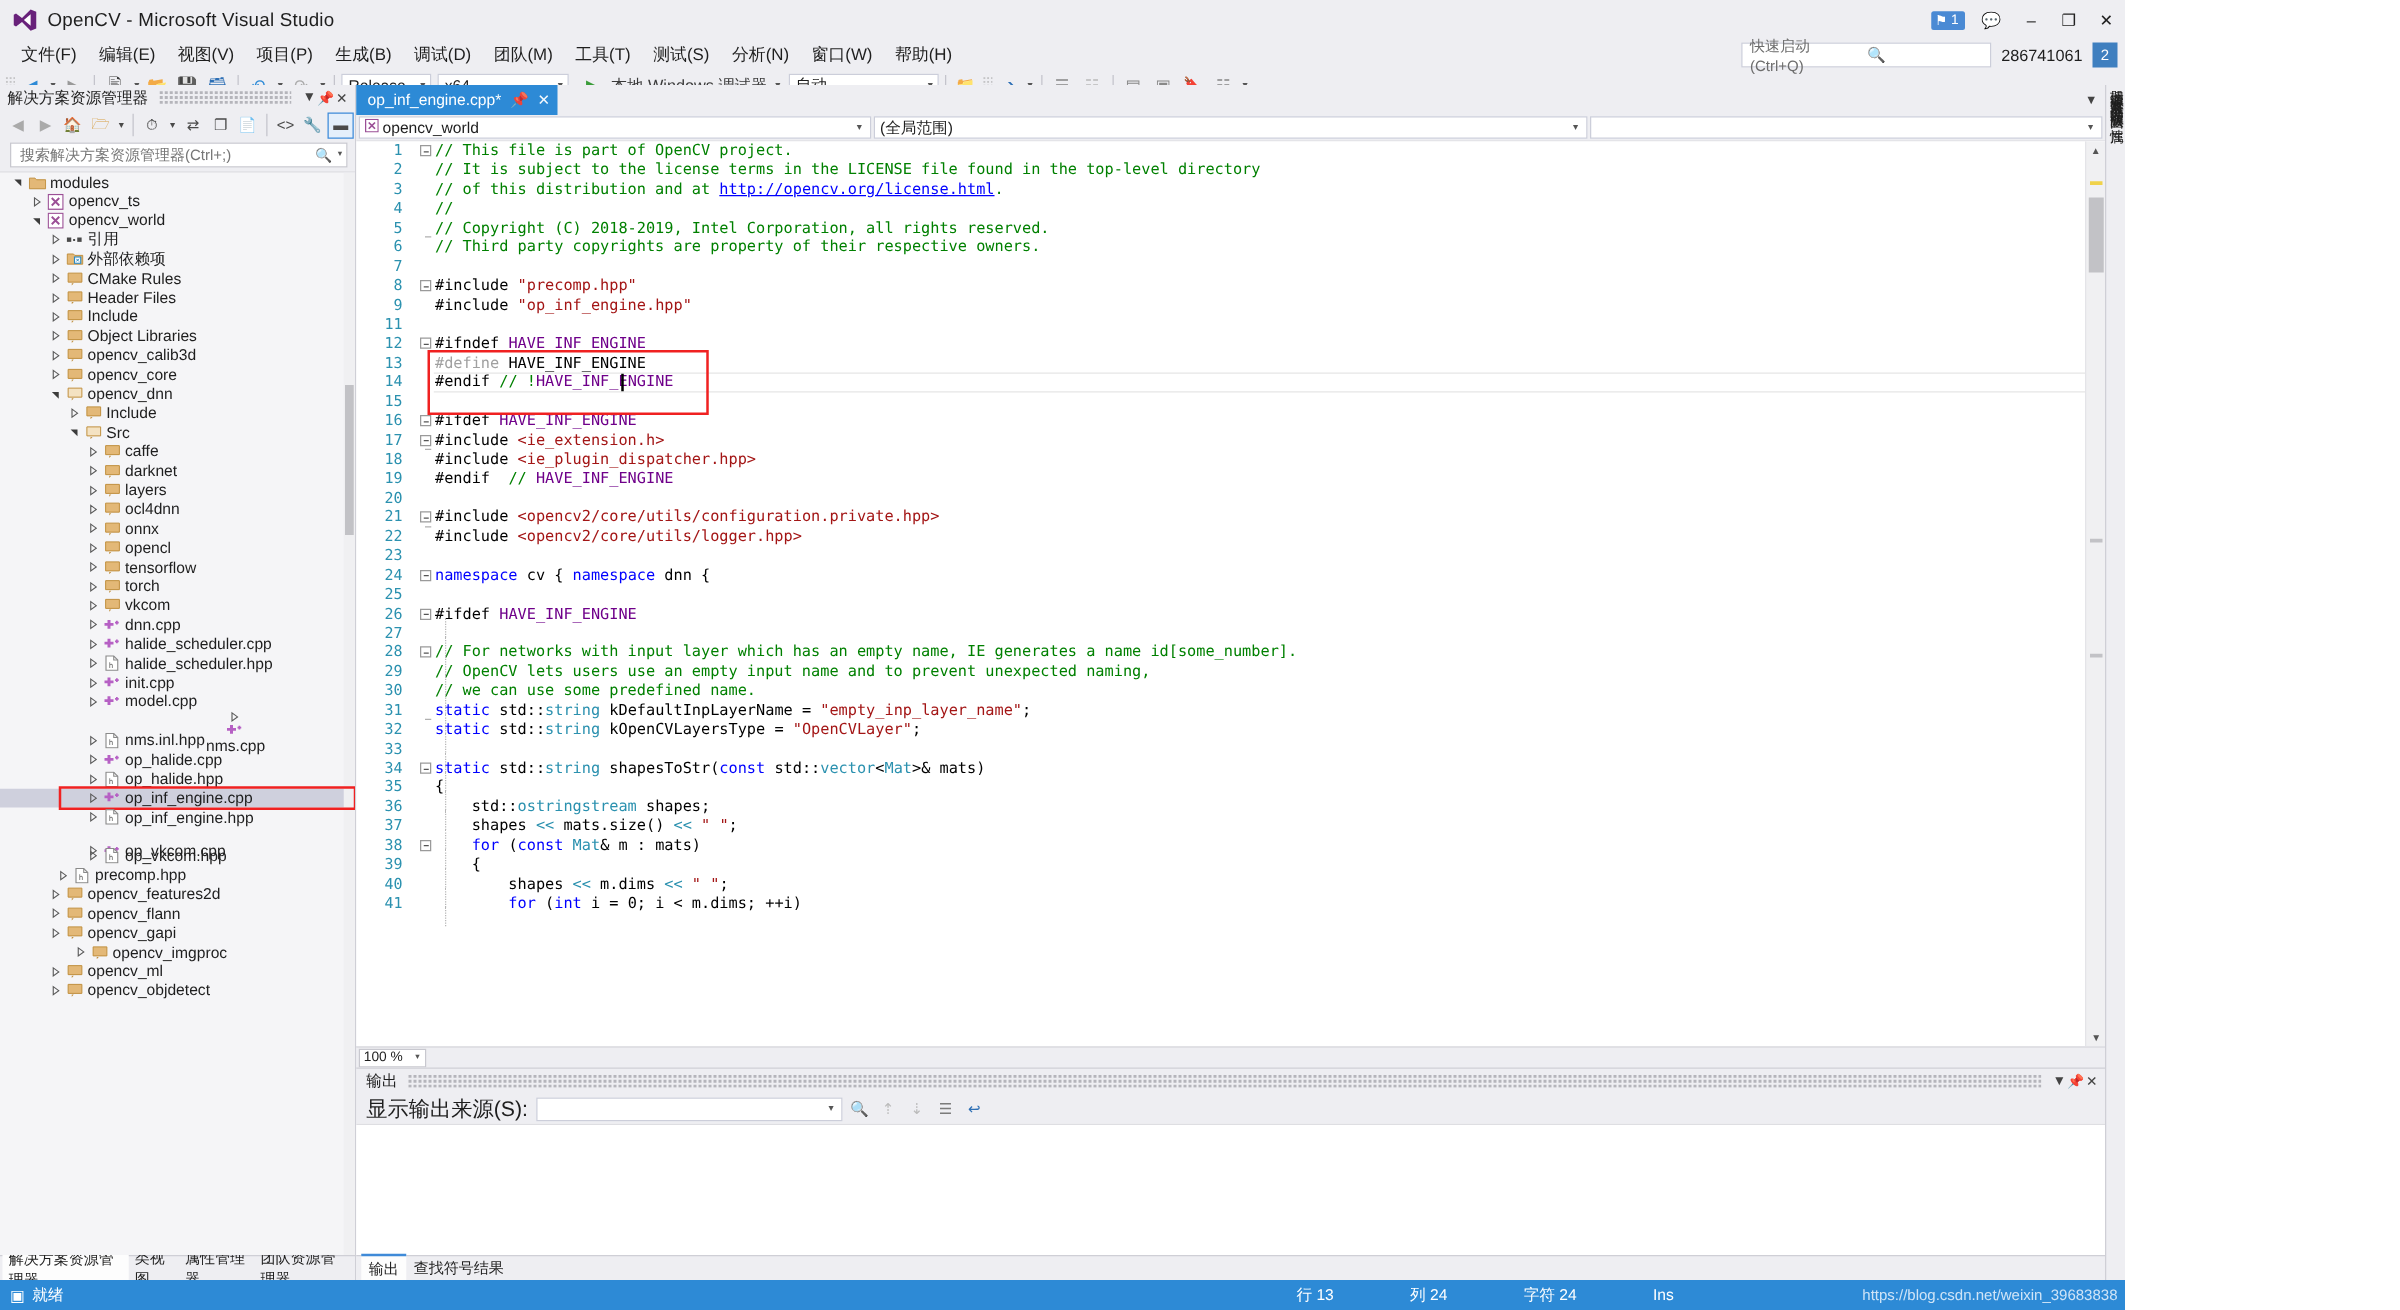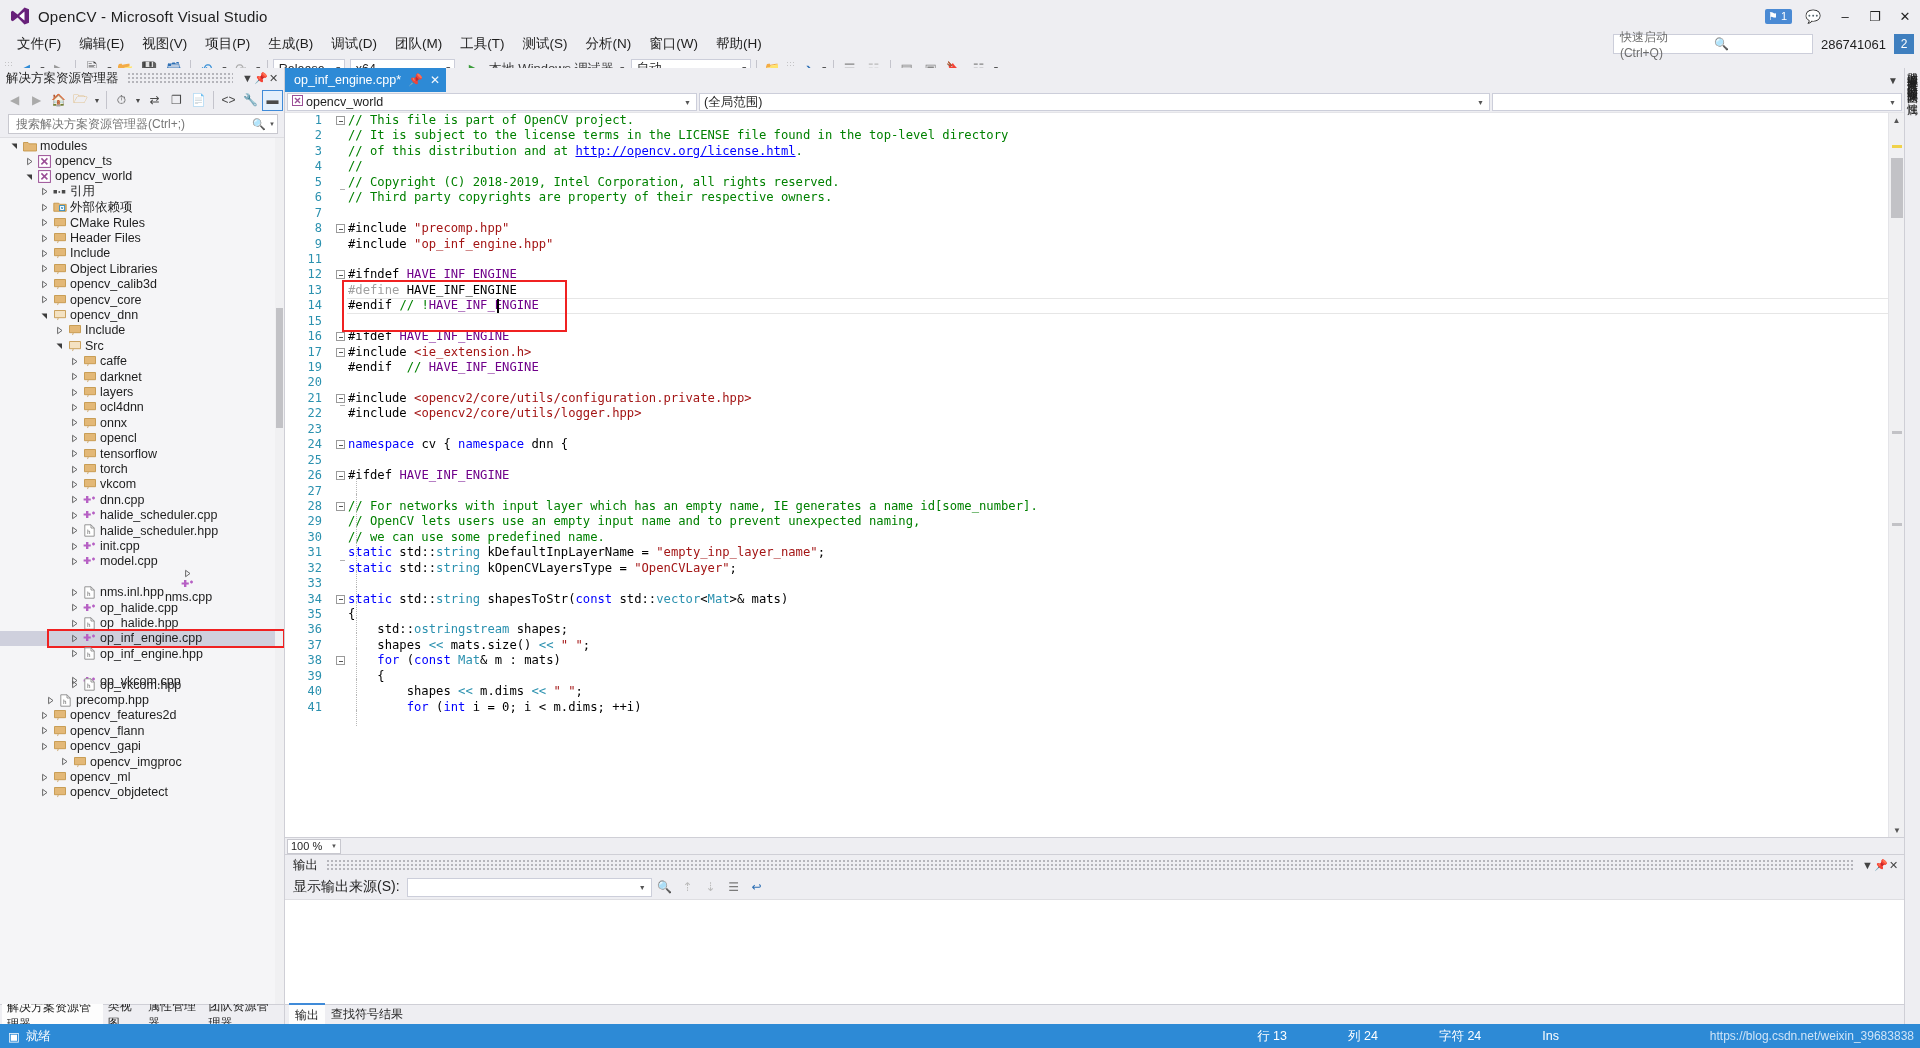--- a/index.html
+++ b/index.html
@@ -4,21 +4,21 @@
 <style>
   * { box-sizing: border-box; }
   html, body {
     margin: 0; padding: 0;
     width: 1920px; height: 1048px;
     overflow: hidden;
     font-family: "Liberation Sans", sans-serif;
     background: #ffffff;
   }
   #app {
-    width: 1920px; height: 1048px;
+    width: 1700px; height: 1048px;
     position: relative;
     background: #eeeef2;
     transform-origin: 0 0;
   }
   
   .titlebar {
     height: 32px; display: flex; align-items: center;
     background: #eeeef2; position: relative;
   }
   .vs-logo {
@@ -255,21 +255,21 @@
     height: 170px; flex:none; display:flex; flex-direction:column;
     background:#eeeef2; border-top:1px solid #cfcfd6;
   }
   .out-head {
     height:20px; display:flex; align-items:center; padding:0 4px 0 8px;
     font-size:12.5px; color:#1e1e1e;
   }
   .out-toolbar {
     height:24px; display:flex; align-items:center; gap:3px; padding-left:8px;
   }
-  .out-label { font-size:14px; color:#1e1e1e; margin-right:4px; }
+  .out-label { font-size:17px; color:#1e1e1e; margin-right:4px; }
   .out-combo {
     width:245px; height:19px; border:1px solid #ccceda; background:#fff;
     display:flex; align-items:center; padding:0 2px 0 4px; font-size:12px;
   }
   .out-combo .oa { margin-left:auto; font-size:7px; color:#555; padding-right:3px; }
   .obtn { width:20px; height:20px; display:flex; align-items:center; justify-content:center;
           font-size:12px; color:#555; }
   .out-body { flex:1; background:#fff; border-top:1px solid #dedee2; }
   .out-tabs {
     height:20px; display:flex; align-items:center; background:#eeeef2; padding-left:4px;
@@ -1108,20 +1108,21 @@
             <div class="crow"><span class="cnum">7</span><span class="cchange"></span><span class="cglyph"></span><span class="ctext"></span></div>
             <div class="crow"><span class="cnum">8</span><span class="cchange"></span><span class="cglyph"><span class="fold"></span></span><span class="ctext"><span class="ppb">#include </span><span class="st">"precomp.hpp"</span></span></div>
             <div class="crow"><span class="cnum">9</span><span class="cchange"></span><span class="cglyph"><span class="vline"></span></span><span class="ctext"><span class="ppb">#include </span><span class="st">"op_inf_engine.hpp"</span></span></div>
             <div class="crow"><span class="cnum">11</span><span class="cchange" style="background: rgb(251, 227, 78);"></span><span class="cglyph"></span><span class="ctext"></span></div>
             <div class="crow"><span class="cnum">12</span><span class="cchange" style="background: rgb(251, 227, 78);"></span><span class="cglyph"><span class="fold"></span></span><span class="ctext"><span class="ppb">#ifndef </span><span class="mac">HAVE_INF_ENGINE</span></span></div>
             <div class="crow"><span class="cnum">13</span><span class="cchange" style="background: rgb(251, 227, 78);"></span><span class="cglyph"><span class="vline"></span></span><span class="ctext"><span class="dim">#define </span><span class="pl">HAVE_INF_ENGINE</span></span></div>
             <div class="crow"><span class="cnum">14</span><span class="cchange" style="background: rgb(251, 227, 78);"></span><span class="cglyph"></span><span class="ctext"><span class="ppb">#endif </span><span class="cm">// !</span><span class="mac">HAVE_INF_ENGINE</span></span></div>
             <div class="crow"><span class="cnum">15</span><span class="cchange" style="background: rgb(251, 227, 78);"></span><span class="cglyph"></span><span class="ctext"></span></div>
             <div class="crow"><span class="cnum">16</span><span class="cchange"></span><span class="cglyph"><span class="fold"></span></span><span class="ctext"><span class="ppb">#ifdef </span><span class="mac">HAVE_INF_ENGINE</span></span></div>
             <div class="crow"><span class="cnum">17</span><span class="cchange"></span><span class="cglyph"><span class="fold"></span></span><span class="ctext"><span class="ppb">#include </span><span class="st">&lt;ie_extension.h&gt;</span></span></div>
+            <div class="crow"><span class="cnum">18</span><span class="cchange"></span><span class="cglyph"><span class="vline end endcap"></span></span><span class="ctext"><span class="ppb">#include </span><span class="st">&lt;ie_plugin_dispatcher.hpp&gt;</span></span></div>
             <div class="crow"><span class="cnum">19</span><span class="cchange"></span><span class="cglyph"></span><span class="ctext"><span class="ppb">#endif  </span><span class="cm">// </span><span class="mac">HAVE_INF_ENGINE</span></span></div>
             <div class="crow"><span class="cnum">20</span><span class="cchange"></span><span class="cglyph"></span><span class="ctext"></span></div>
             <div class="crow"><span class="cnum">21</span><span class="cchange"></span><span class="cglyph"><span class="fold"></span></span><span class="ctext"><span class="ppb">#include </span><span class="st">&lt;opencv2/core/utils/configuration.private.hpp&gt;</span></span></div>
             <div class="crow"><span class="cnum">22</span><span class="cchange"></span><span class="cglyph"><span class="vline end endcap"></span></span><span class="ctext"><span class="ppb">#include </span><span class="st">&lt;opencv2/core/utils/logger.hpp&gt;</span></span></div>
             <div class="crow"><span class="cnum">23</span><span class="cchange"></span><span class="cglyph"></span><span class="ctext"></span></div>
             <div class="crow"><span class="cnum">24</span><span class="cchange"></span><span class="cglyph"><span class="fold"></span></span><span class="ctext"><span class="kw">namespace</span><span class="pl"> cv { </span><span class="kw">namespace</span><span class="pl"> dnn {</span></span></div>
             <div class="crow"><span class="cnum">25</span><span class="cchange"></span><span class="cglyph"><span class="vline dash"></span></span><span class="ctext"></span></div>
             <div class="crow"><span class="cnum">26</span><span class="cchange"></span><span class="cglyph"><span class="fold"></span></span><span class="ctext"><span style="display:inline-block;position:relative;width:0;"><span style="position:absolute;left:8px;top:-1px;height:16px;border-left:1px dotted #b7b7b7;"></span></span><span class="ppb">#ifdef </span><span class="mac">HAVE_INF_ENGINE</span></span></div>
             <div class="crow"><span class="cnum">27</span><span class="cchange"></span><span class="cglyph"><span class="vline"></span></span><span class="ctext"><span style="display:inline-block;position:relative;width:0;"><span style="position:absolute;left:8px;top:-1px;height:16px;border-left:1px dotted #b7b7b7;"></span></span></span></div>
             <div class="crow"><span class="cnum">28</span><span class="cchange"></span><span class="cglyph"><span class="fold"></span></span><span class="ctext"><span style="display:inline-block;position:relative;width:0;"><span style="position:absolute;left:8px;top:-1px;height:16px;border-left:1px dotted #b7b7b7;"></span></span><span class="cm">// For networks with input layer which has an empty name, IE generates a name id[some_number].</span></span></div>

